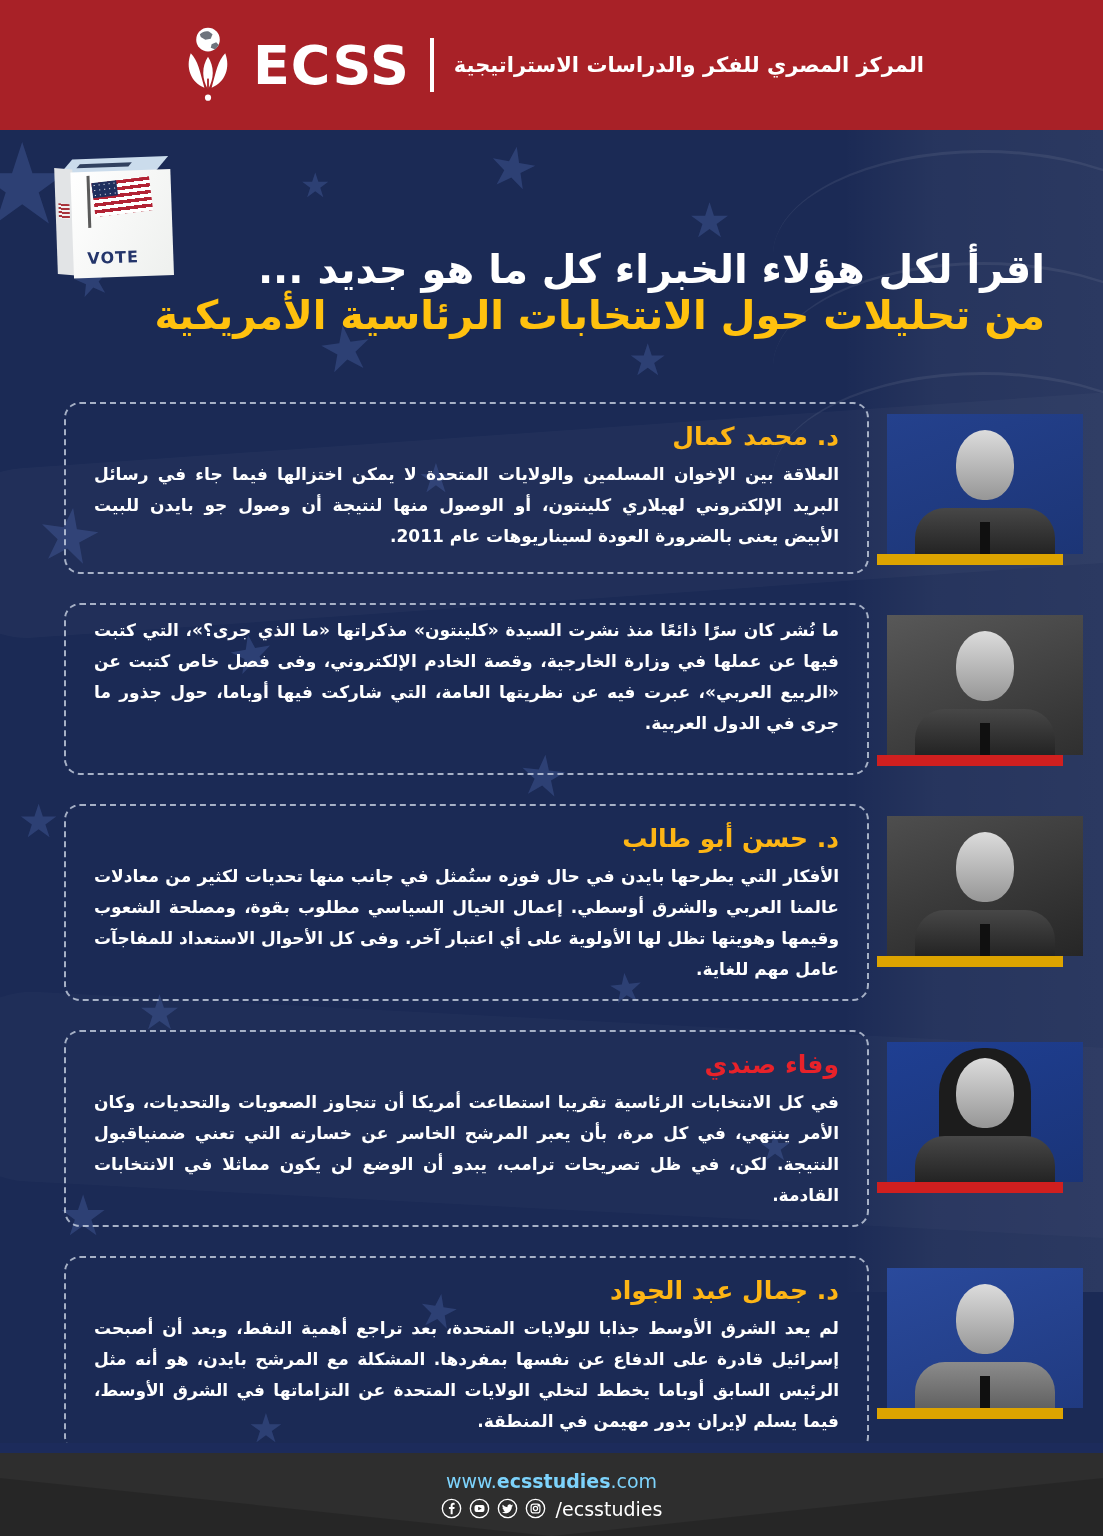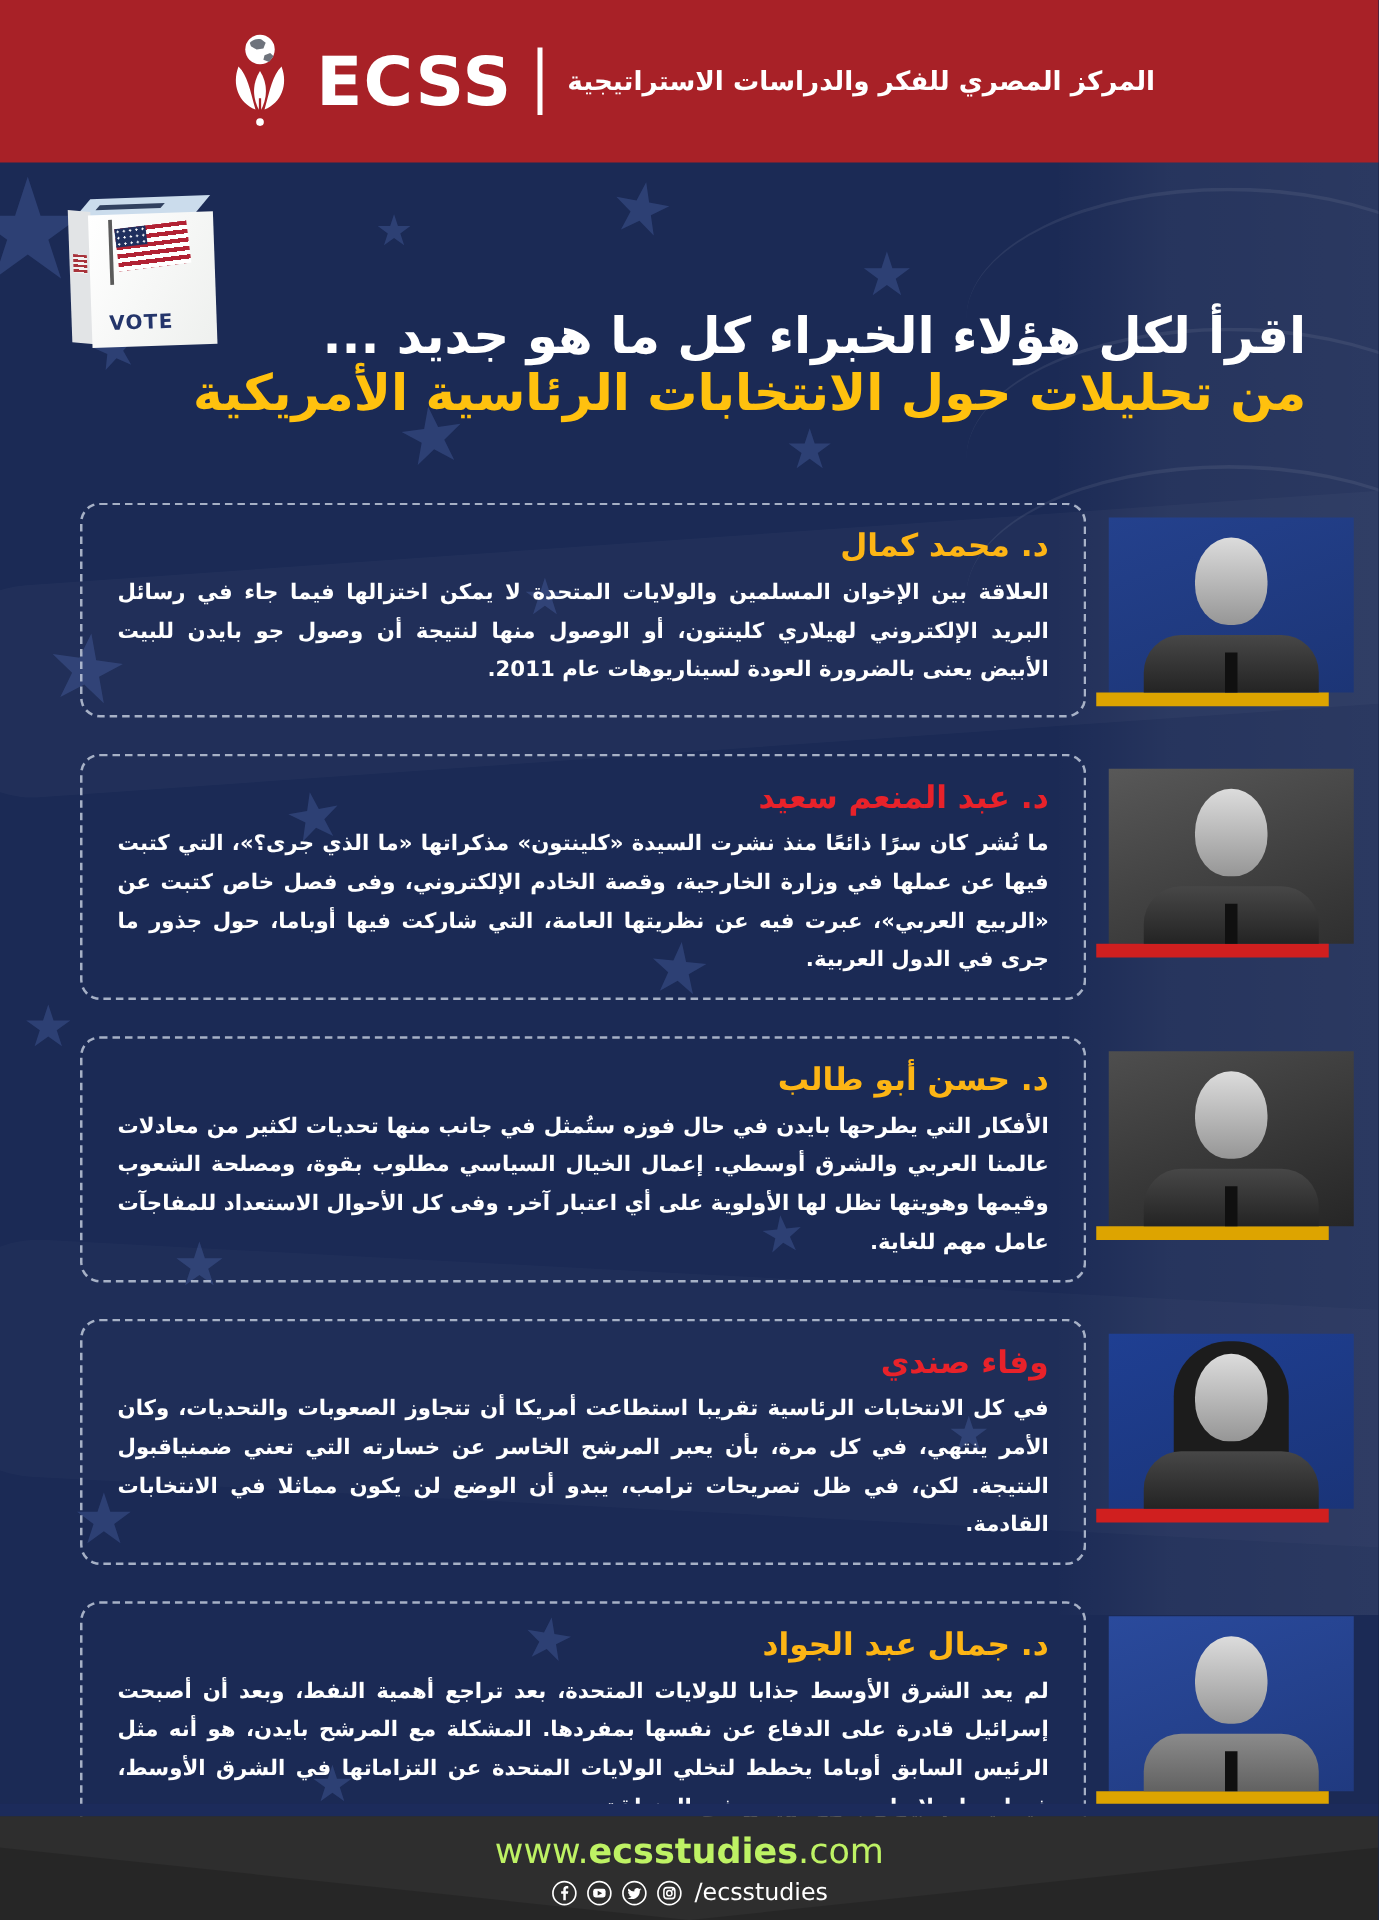--- a/index.html
+++ b/index.html
@@ -90,21 +90,21 @@
       background:#101010; z-index:4; }
 
   
   .footer { position:absolute; left:0; right:0; bottom:0; height:93px; z-index:6; }
   .footer-line { height:10px; background:#1c2b5b; }
   .footer-body { position:relative; height:83px; background:#2e2e2e; overflow:hidden;
       display:flex; flex-direction:column; align-items:center; justify-content:center; gap:6px; }
   .footer-body::before, .footer-body::after { content:""; position:absolute; inset:0; background:rgba(0,0,0,.16); }
   .footer-body::before { clip-path:polygon(0 30%, 50% 100%, 0 100%); }
   .footer-body::after  { clip-path:polygon(100% 30%, 50% 100%, 100% 100%); }
-  .site-url { position:relative; z-index:2; color:#bef264; font-size:28px; }
+  .site-url { position:relative; z-index:2; color:#7dd3fc; font-size:19px; }
   .site-url b { font-weight:bold; }
   .social-row { position:relative; z-index:2; display:flex; align-items:center; gap:7px; }
   .social-ic { display:inline-flex; }
   .social-handle { color:#fff; font-size:19px; margin-left:3px; }
 </style>
 </head>
 <body>
 
 <div class="poster">
 
@@ -187,21 +187,20 @@
               <div class="ph-body"></div>
               <div class="ph-tie"></div>
             </div>
         </div>
         <div class="stripe gold"></div>
       </div>
     </div>
 
     <div class="card">
       <div class="card-box">
-        <div class="expert-name red">د. عبد المنعم سعيد</div>
         <div class="expert-text">ما نُشر كان سرًا ذائعًا منذ نشرت السيدة «كلينتون» مذكراتها «ما الذي جرى؟»، التي كتبت فيها عن عملها في وزارة الخارجية، وقصة الخادم الإلكتروني، وفى فصل خاص كتبت عن «الربيع العربي»، عبرت فيه عن نظريتها العامة، التي شاركت فيها أوباما، حول جذور ما جرى في الدول العربية.</div>
       </div>
       <div class="photo-wrap">
         <div class="photo p2">
           <div class="person">
               <div class="ph-head"></div>
               <div class="ph-body"></div>
               <div class="ph-tie"></div>
             </div>
         </div>

